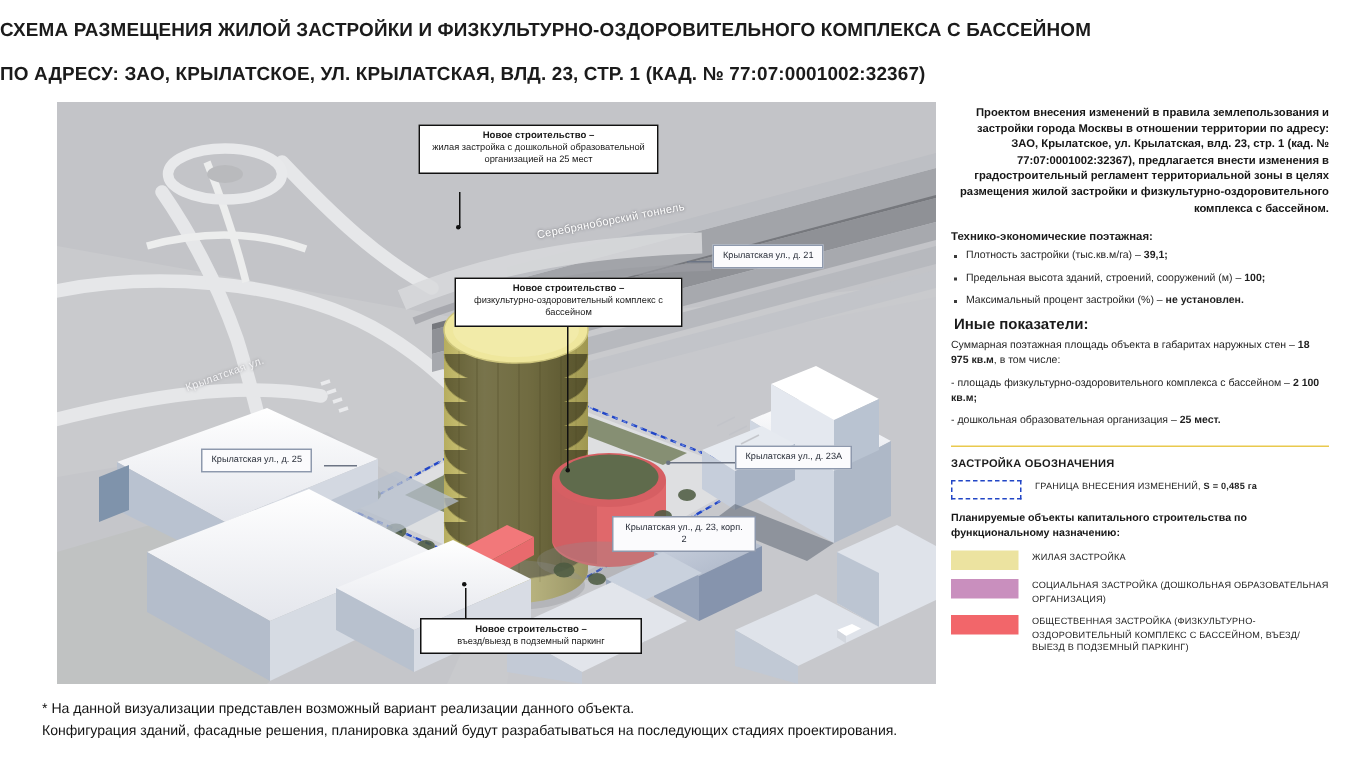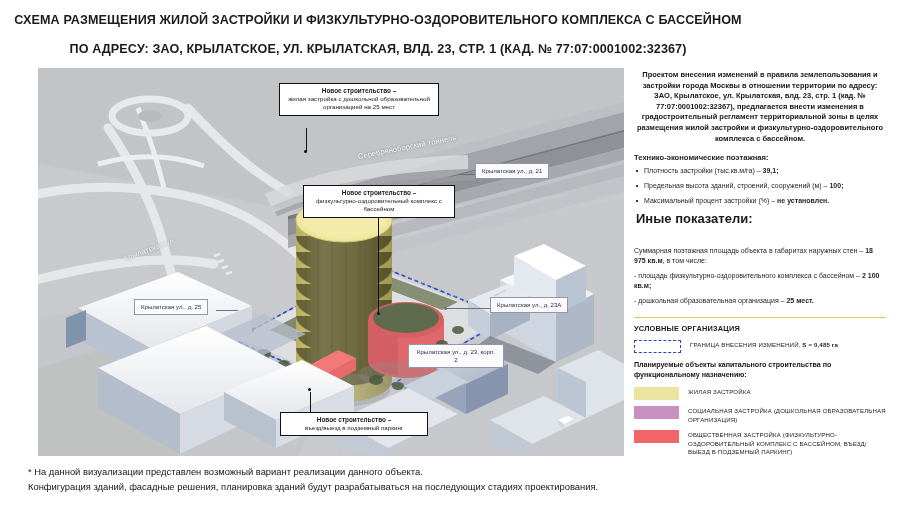--- a/index.html
+++ b/index.html
@@ -5,21 +5,21 @@
 <style>
   html,body{margin:0;padding:0;}
   body{
     width:900px;height:506px;overflow:hidden;
     background:#ffffff;
     font-family:"Liberation Sans","DejaVu Sans",sans-serif;
     color:#1b1b1b;
     position:relative;
   }
   
-  #header{position:absolute;left:0;top:12px;width:756px;text-align:center;}
+  #header{position:absolute;left:0;top:12px;width:756px;}
   #header .l1{font-size:12.6px;font-weight:bold;letter-spacing:.1px;line-height:17px;}
   #header .l2{font-size:12.6px;font-weight:bold;letter-spacing:.1px;line-height:18px;margin-top:11px;}
 
   
   #map{
     position:absolute;left:38px;top:68px;width:586px;height:388px;
     background:#c9c9cb;overflow:hidden;
   }
   .mapsvg{position:absolute;left:0;top:0;}
 
@@ -43,31 +43,31 @@
     letter-spacing:.2px;transform:rotate(-11deg);transform-origin:left center;
     text-shadow:0 0 2px rgba(90,90,95,.9);white-space:nowrap;
   }
   .street-label{
     position:absolute;z-index:38;color:#f2f2f4;font-size:7.2px;
     letter-spacing:.3px;white-space:nowrap;text-shadow:0 0 2px rgba(120,120,125,.8);
   }
 
   
   #right{position:absolute;left:634px;top:70px;width:252px;}
-  #intro{font-size:7.5px;line-height:10.6px;font-weight:bold;color:#161616;text-align:center;}
+  #intro{font-size:7.5px;line-height:10.6px;font-weight:bold;color:#161616;text-align:right;}
   .sec-title{font-size:7.6px;font-weight:bold;margin-top:9px;margin-bottom:4px;}
   .bullets{margin:0;padding:0;list-style:none;}
   .bullets li{
     position:relative;font-size:7px;line-height:10px;padding-left:10px;margin-bottom:5px;color:#1f1f1f;
   }
   .bullets li:before{
     content:"";position:absolute;left:2px;top:4px;width:2px;height:2px;background:#3a3a3a;
   }
   .bullets li b{font-weight:bold;}
-  .other-title{font-size:13px;font-weight:bold;margin-top:3px;margin-bottom:20px;padding-left:2px;}
+  .other-title{font-size:10px;font-weight:bold;margin-top:3px;margin-bottom:4px;padding-left:2px;}
   .para{font-size:7px;line-height:10px;color:#1f1f1f;margin-bottom:5px;}
   .para b{font-weight:bold;}
 
   .legend-divider{height:1px;background:#e9c94e;margin:11px 0 6px 0;width:252px;}
   .legend-title{font-size:7.4px;font-weight:bold;letter-spacing:.2px;margin-bottom:7px;}
   .legend-row{display:flex;align-items:flex-start;margin-bottom:6px;}
   .sw{width:45px;height:13px;flex:0 0 45px;margin-right:9px;}
   .sw-bound{background:#ffffff;border:1.4px dashed #2246c6;height:11px;}
   .legend-txt{font-size:6.1px;line-height:8.4px;color:#232323;letter-spacing:.15px;padding-top:1px;}
   .legend-txt b{font-weight:bold;}
@@ -342,21 +342,21 @@
     <span>Суммарная поэтажная площадь объекта в габаритах наружных стен – </span><b>18 975 кв.м</b><span>, в том числе:</span>
   </div>
   <div class="para">
     <span>- площадь физкультурно-оздоровительного комплекса с бассейном – </span><b>2 100 кв.м;</b>
   </div>
   <div class="para">
     <span>- дошкольная образовательная организация – </span><b>25 мест.</b>
   </div>
 
   <div class="legend-divider"></div>
-  <div class="legend-title">УСЛОВНЫЕ ОРГАНИЗАЦИЯ</div>
+  <div class="legend-title">ЗАСТРОЙКА ОБОЗНАЧЕНИЯ</div>
 
   <div class="legend-row">
     <div class="sw sw-bound"></div>
     <div class="legend-txt">
       <span>ГРАНИЦА ВНЕСЕНИЯ ИЗМЕНЕНИЙ, </span><b>S = 0,485 га</b>
     </div>
   </div>
 
   <div class="legend-sub">Планируемые объекты капитального строительства по функциональному назначению:</div>
 

